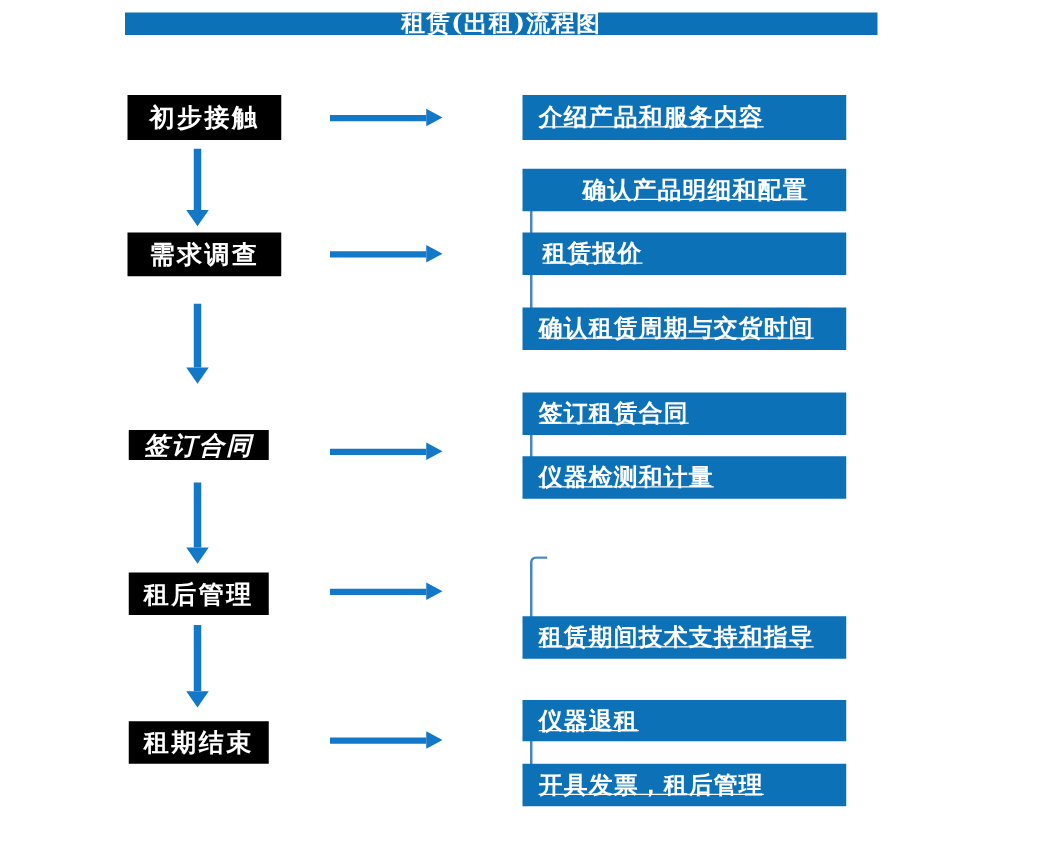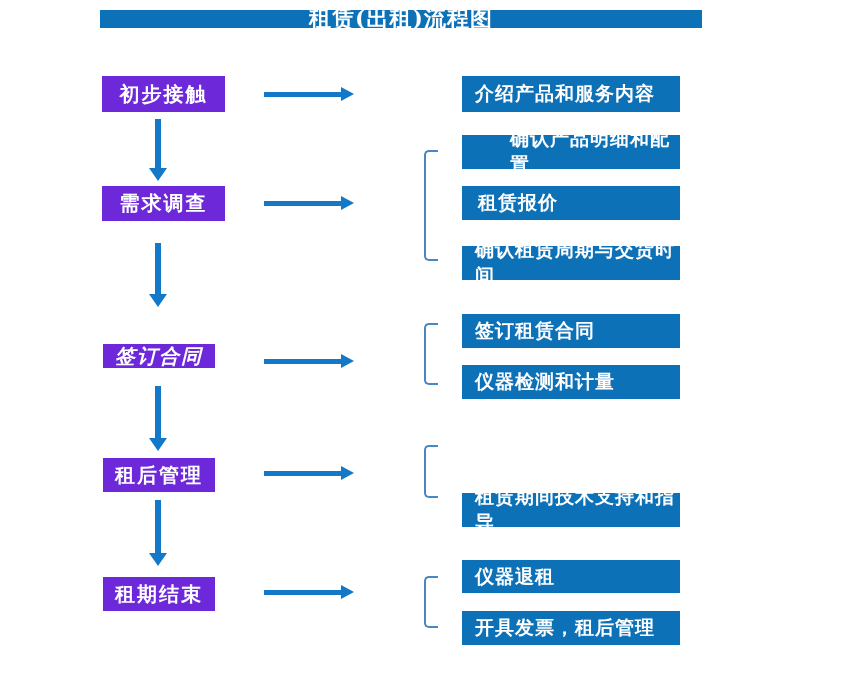--- a/index.html
+++ b/index.html
@@ -7,33 +7,33 @@
     position:relative;
     width:844px;height:688px;
     background:#ffffff;
     font-family:"DejaVu Serif","Liberation Serif",serif;
     overflow:hidden;
   }
   .titlebar{
     position:absolute;left:100px;top:10px;width:602px;height:18px;
     background:#0d71b8;color:#ffffff;
     display:flex;align-items:center;justify-content:center;
-    font-size:22px;font-weight:bold;letter-spacing:1px;
+    font-size:19px;font-weight:bold;letter-spacing:1px;
   }
   .step{
-    position:absolute;background:#6d28d9;color:#ffffff;
+    position:absolute;background:#000000;color:#ffffff;
     display:flex;align-items:center;justify-content:center;
     font-size:20px;font-weight:bold;letter-spacing:2px;
   }
   .detail{
-    position:absolute;left:462px;width:218px;
+    position:absolute;left:418px;width:259px;
     background:#0d71b8;color:#ffffff;
     display:flex;align-items:center;
     padding-left:13px;box-sizing:border-box;
-    font-size:19px;font-weight:bold;letter-spacing:1px;
+    font-size:19px;font-weight:bold;letter-spacing:1px;text-decoration:underline;
   }
   .harrow{
     position:absolute;left:264px;width:90px;height:16px;
     display:flex;align-items:center;
   }
   .hshaft{flex:1 1 auto;height:5px;background:#1478c8;}
   .hhead{
     width:0;height:0;
     border-left:13px solid #1478c8;
     border-top:7px solid transparent;

